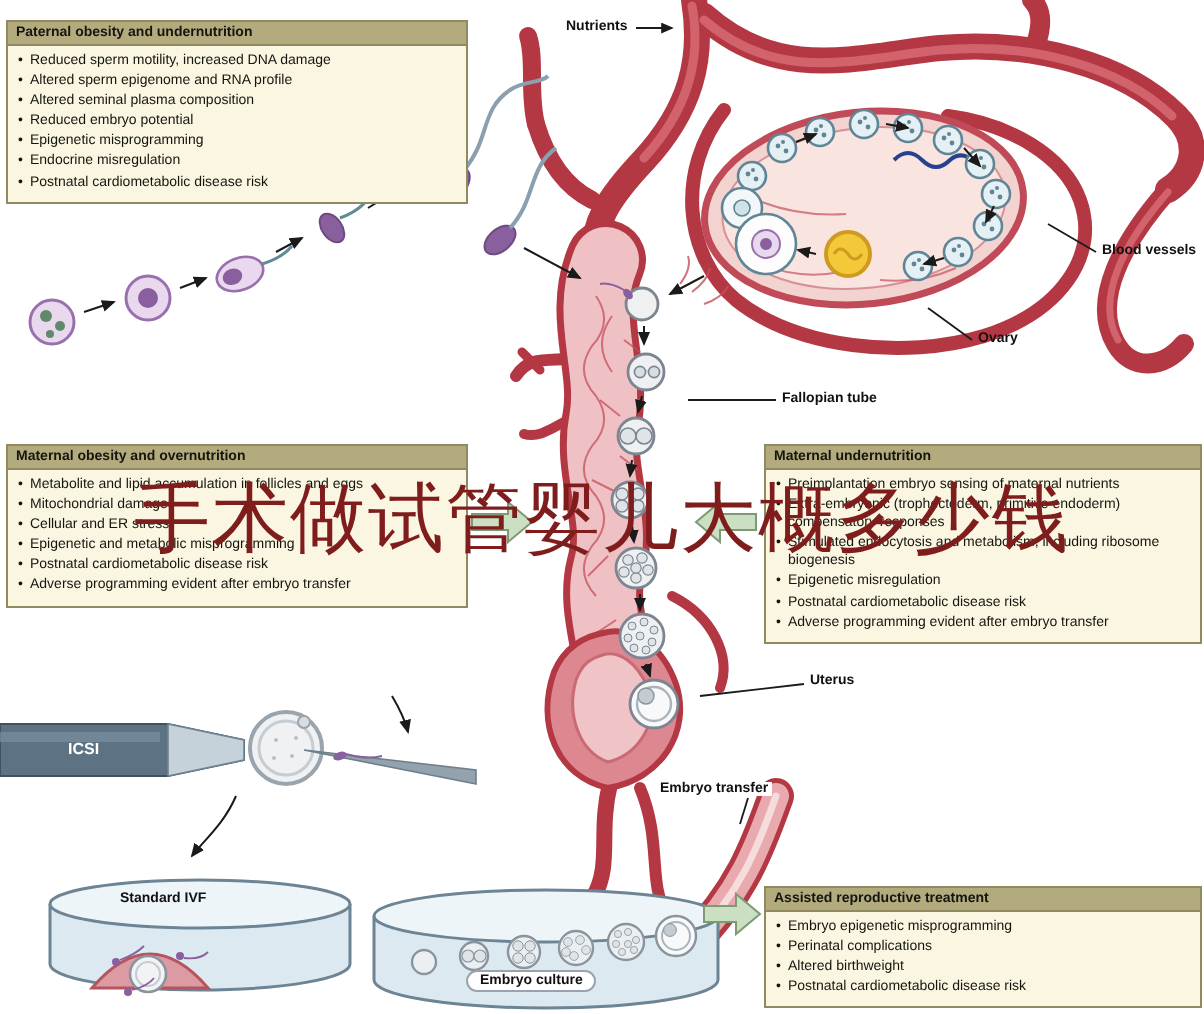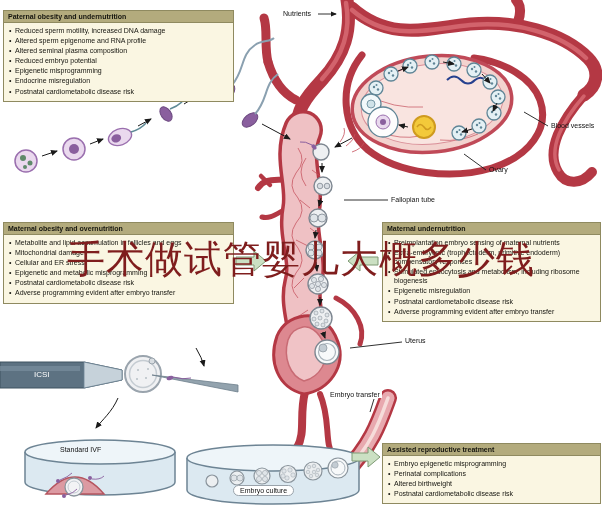--- a/index.html
+++ b/index.html
@@ -5,21 +5,21 @@
   html,body{margin:0;padding:0;}
   .stage{position:relative;width:602px;height:507px;background:#ffffff;overflow:hidden;
          font-family:"Liberation Sans",sans-serif;}
   .artsvg{position:absolute;left:0;top:0;z-index:1;}
   .infobox{position:absolute;border:1px solid #8f8a60;background:#faf6e2;z-index:4;
            font-size:7px;color:#15150f;}
   .infobox .hdr{background:#b3ab7d;font-weight:bold;padding:2px 4px;border-bottom:1px solid #8f8a60;}
   .infobox ul{margin:0;padding:3px 5px 4px 4px;list-style:none;}
   .infobox li{padding-left:7px;position:relative;line-height:1.3;margin-bottom:1px;}
   .infobox li::before{content:"\2022";position:absolute;left:1px;}
-  .lbl{position:absolute;font-size:7px;color:#111;z-index:4;white-space:nowrap;}
+  .lbl{position:absolute;font-size:7px;color:#111;z-index:4;white-space:nowrap;font-weight:bold;}
   .lbl.onpill{background:#fff;border:1px solid #9aa3ab;border-radius:6px;padding:1px 6px;}
   .lbl.white{color:#fff;font-size:8px;}
   .watermark{position:absolute;left:50%;top:234px;transform:translateX(-50%);
              font-size:38px;color:#7f1d1d;white-space:nowrap;z-index:9;letter-spacing:1px;
              font-family:"DejaVu Sans",sans-serif;}
 </style>
 </head>
 <body>
 
 <div class="stage">

